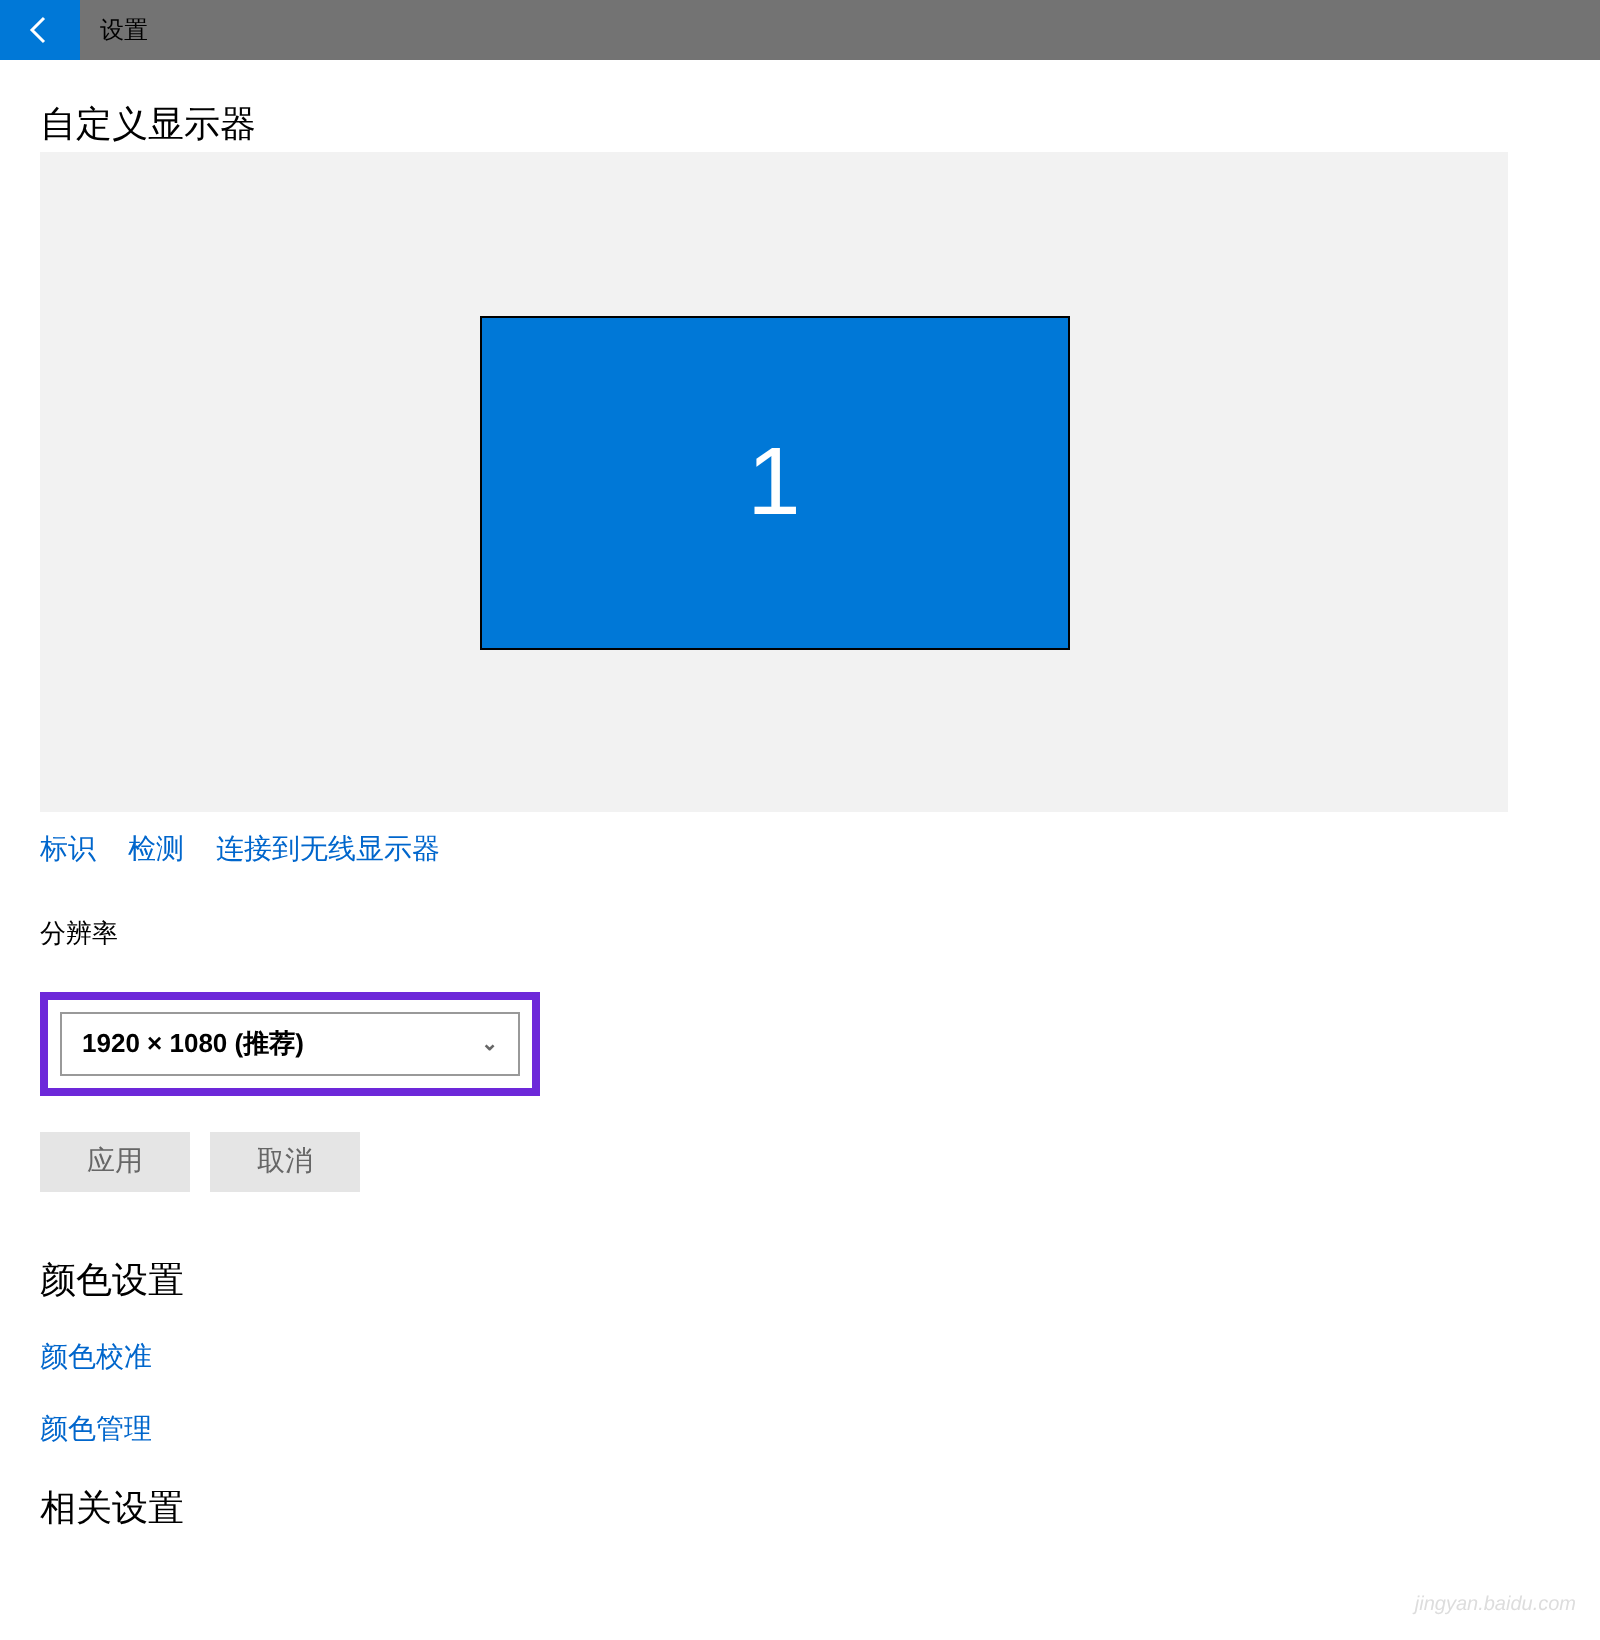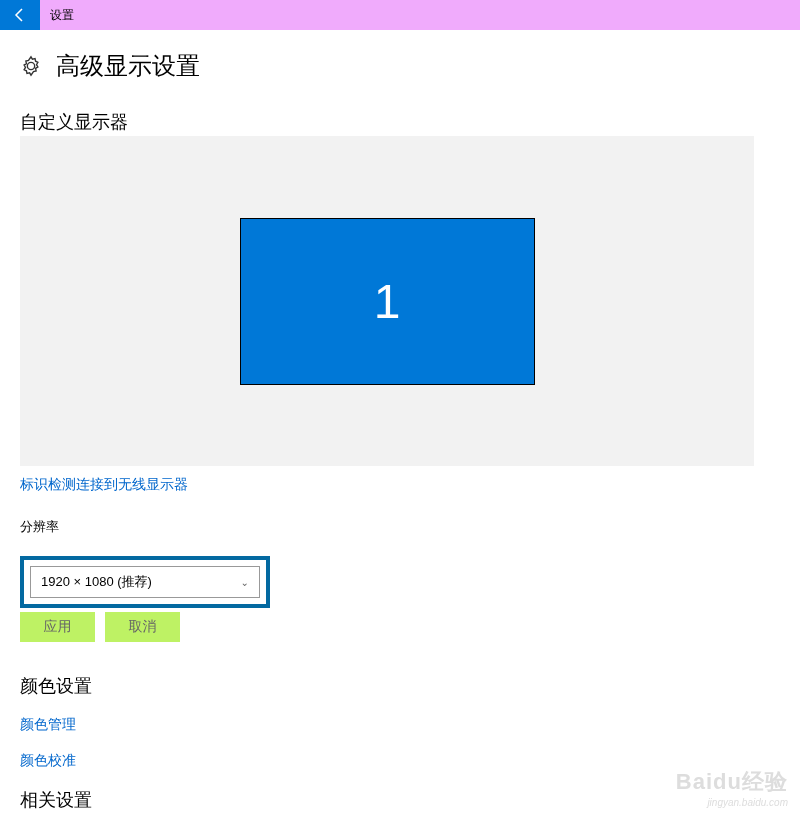--- a/index.html
+++ b/index.html
@@ -10,21 +10,21 @@
       background: #fff;
       width: 800px;
       height: 820px;
       overflow: hidden;
       position: relative;
     }
     .titlebar {
       height: 30px;
       display: flex;
       align-items: center;
-      background: #f0abfc;
+      background: #737373;
     }
     .back-btn {
       width: 40px;
       height: 30px;
       background: #0078d7;
       color: #fff;
       display: flex;
       align-items: center;
       justify-content: center;
       font-size: 16px;
@@ -71,37 +71,39 @@
       align-items: center;
       justify-content: center;
     }
     .monitor-num {
       color: #fff;
       font-size: 48px;
       font-weight: 300;
     }
     .link-row {
       display: flex;
+      gap: 16px;
       margin-bottom: 24px;
     }
     .link {
       color: #0066cc;
       font-size: 14px;
       cursor: pointer;
     }
     .field-label {
       font-size: 13px;
       color: #000;
       margin-bottom: 20px;
     }
     .highlight-box {
-      border: 4px solid #0369a1;
+      border: 4px solid #6d28d9;
       padding: 6px;
       display: inline-block;
-      margin-bottom: 4px;
+      margin-bottom: 18px;
+      font-weight: bold;
     }
     .dropdown {
       width: 230px;
       height: 32px;
       border: 1px solid #999;
       background: #fff;
       display: flex;
       align-items: center;
       justify-content: space-between;
       padding: 0 10px;
@@ -112,21 +114,21 @@
       font-size: 10px;
     }
     .btn-row {
       display: flex;
       gap: 10px;
       margin-bottom: 32px;
     }
     .flat-btn {
       width: 75px;
       height: 30px;
-      background: #bef264;
+      background: #e5e5e5;
       color: #666;
       border: none;
       font-size: 14px;
       font-family: inherit;
       display: flex;
       align-items: center;
       justify-content: center;
     }
     .sub-section-title {
       font-size: 18px;
@@ -164,28 +166,20 @@
 <div class="titlebar">
   <div class="back-btn">
     <svg width="16" height="16" viewBox="0 0 16 16">
         <path d="M10 2 L4 8 L10 14" stroke="#fff" stroke-width="1.5" fill="none"></path>
       </svg>
   </div>
   <div class="app-title">设置</div>
 </div>
 
 <div class="content">
-  <div class="page-header">
-    <span class="gear-icon">
-      <svg width="22" height="22" viewBox="0 0 24 24">
-          <path fill="none" stroke="#333" stroke-width="1.5" d="M12 8a4 4 0 100 8 4 4 0 000-8z M12 2l1.5 2.5 2.9-.6 .6 2.9L19.5 8 18 10.5l1.5 2.5-2.5 1.5.6 2.9-2.9.6L12 22l-1.5-2.5-2.9.6-.6-2.9L4.5 16 6 13.5 4.5 11l2.5-1.5-.6-2.9 2.9-.6L12 2z"></path>
-        </svg>
-    </span>
-    <h1 class="page-title">高级显示设置</h1>
-  </div>
 
   <h2 class="section-title">自定义显示器</h2>
 
   <div class="display-box">
     <div class="monitor">
       <span class="monitor-num">1</span>
     </div>
   </div>
 
   <div class="link-row">
@@ -201,25 +195,22 @@
       <span class="chevron">⌄</span>
     </div>
   </div>
 
   <div class="btn-row">
     <button class="flat-btn">应用</button>
     <button class="flat-btn">取消</button>
   </div>
 
   <h2 class="sub-section-title">颜色设置</h2>
+  <span class="setting-link">颜色校准</span>
   <span class="setting-link">颜色管理</span>
-  <span class="setting-link">颜色校准</span>
 
   <h2 class="sub-section-title" style="margin-top:14px;">相关设置</h2>
   
 </div>
 
 <div class="watermark">
-  <div class="brand">
-    <span>Bai</span><span class="accent">du</span><span>经验</span>
-  </div>
   <div class="sub">jingyan.baidu.com</div>
 </div>
 
 </body></html>

